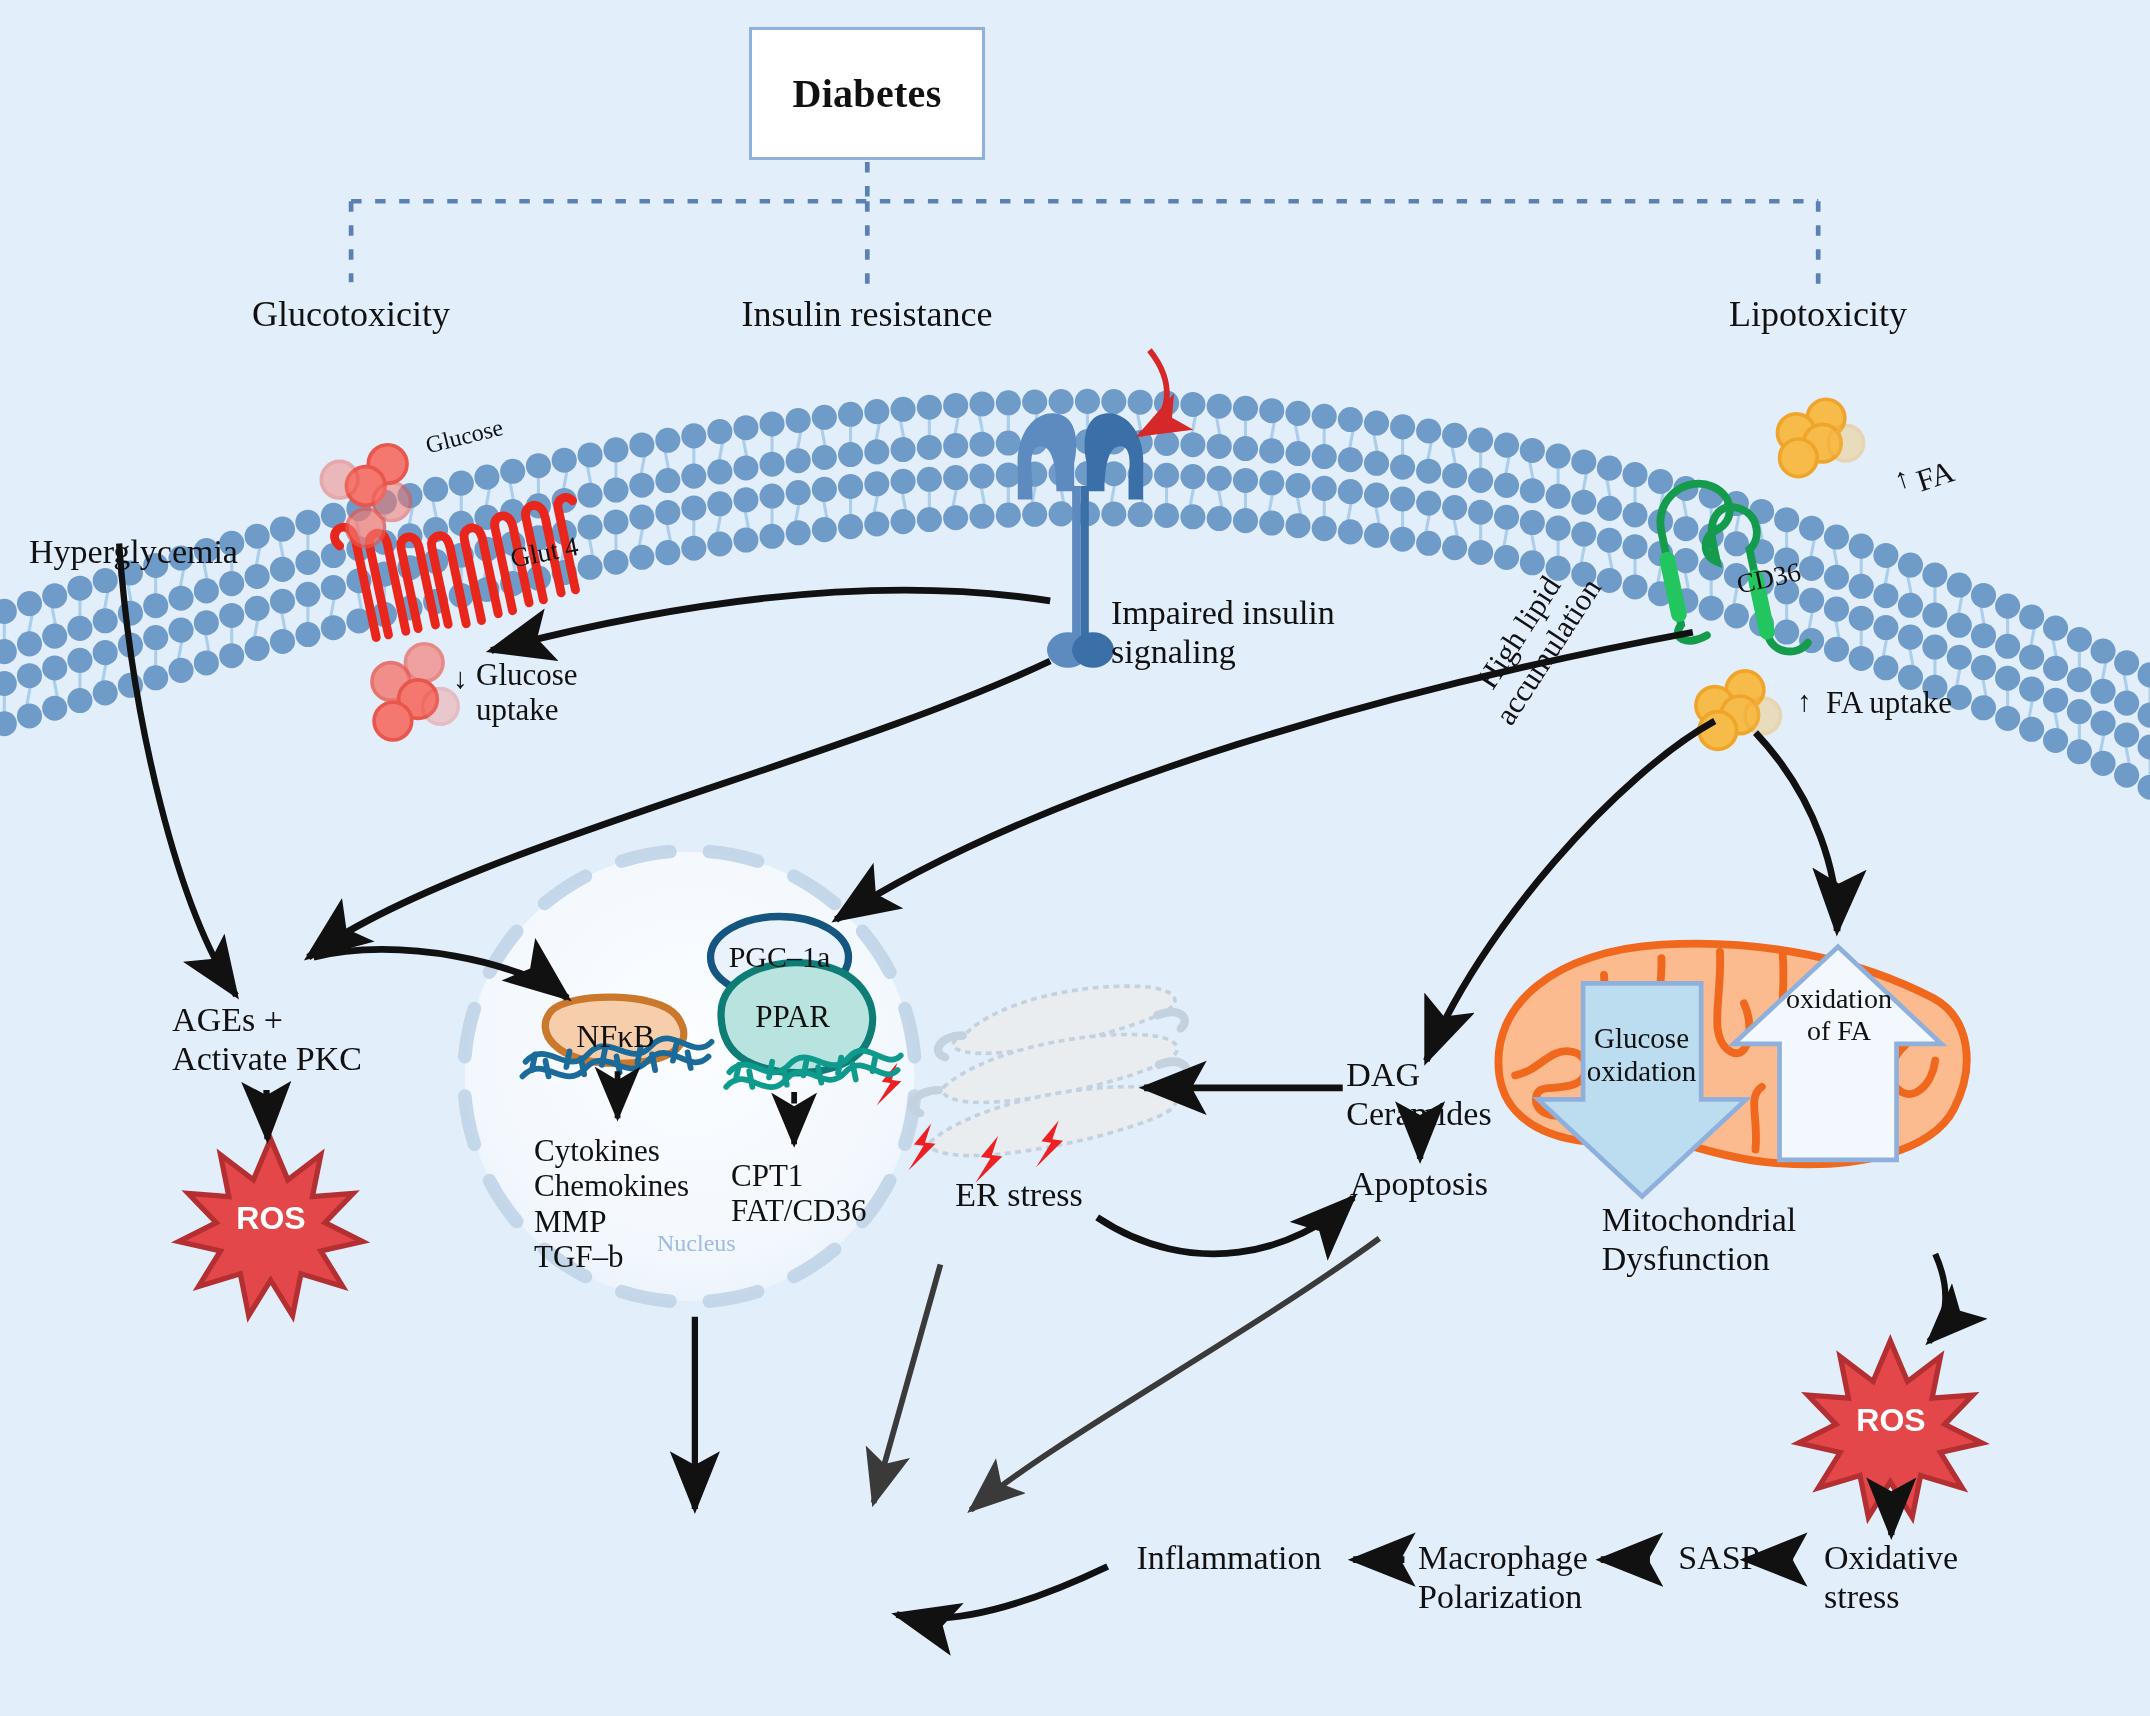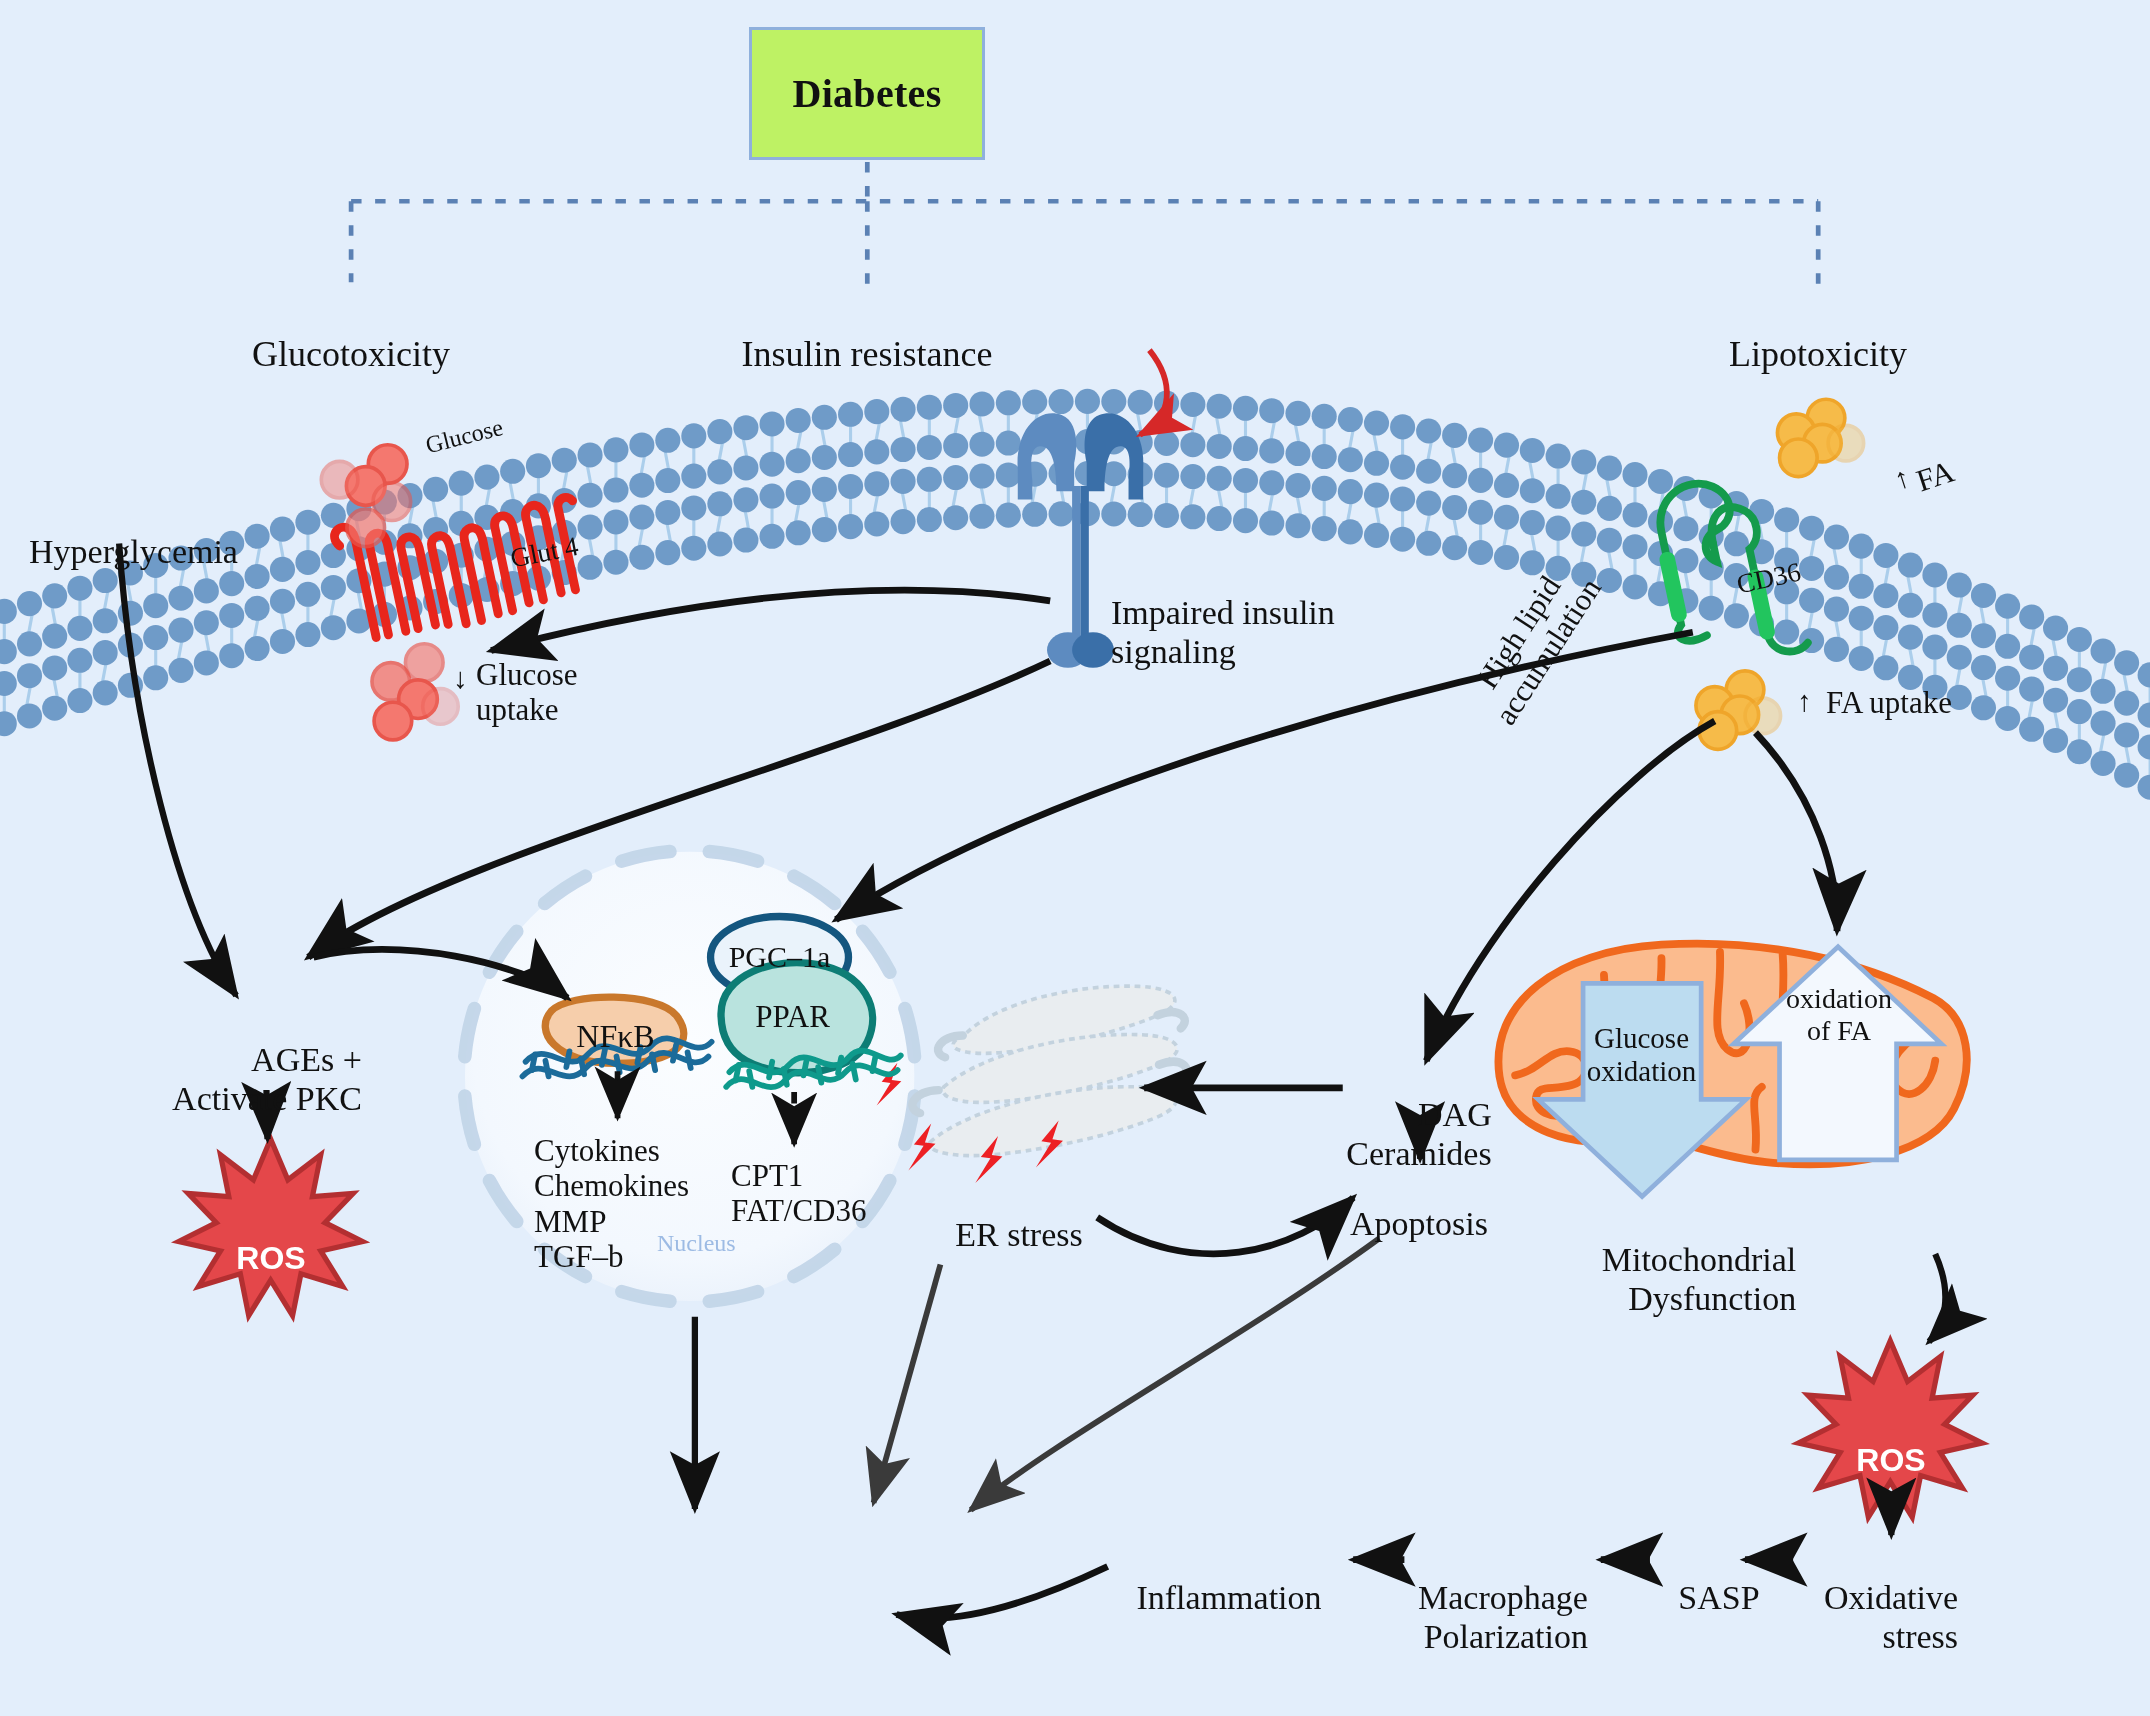--- a/index.html
+++ b/index.html
@@ -8,25 +8,25 @@
     position:relative;
     width:2151px;height:1717px;
     background:#e3eefb;
     font-family:"Liberation Serif", serif;
     overflow:hidden;
   }
   #bg-svg, #art-svg{position:absolute;left:0;top:0;width:2151px;height:1717px;}
   #art-svg{pointer-events:none;}
 
   .lbl{position:absolute;color:#111111;line-height:1.14;white-space:pre-line;}
-  .ctr{transform:translateX(-50%);text-align:right;margin-top:40px;}
+  .ctr{transform:translateX(-50%);text-align:left;}
 
   .box{
     position:absolute;
-    background:#bef264;
+    background:#ffffff;
     border:3.7px solid #8fb0dc;
     box-sizing:border-box;
     display:flex;align-items:center;justify-content:center;
     text-align:center;
   }
   #diabetes-box{left:749px;top:27px;width:236px;height:133px;}
   #diabetes-box .t{font-size:40px;font-weight:bold;color:#111;letter-spacing:0.3px;}
 
   #dcm-box{left:487px;top:1530px;width:400px;height:89px;}
   #dcm-box .t{font-size:39px;font-weight:bold;color:#e8301f;line-height:1.08;}

